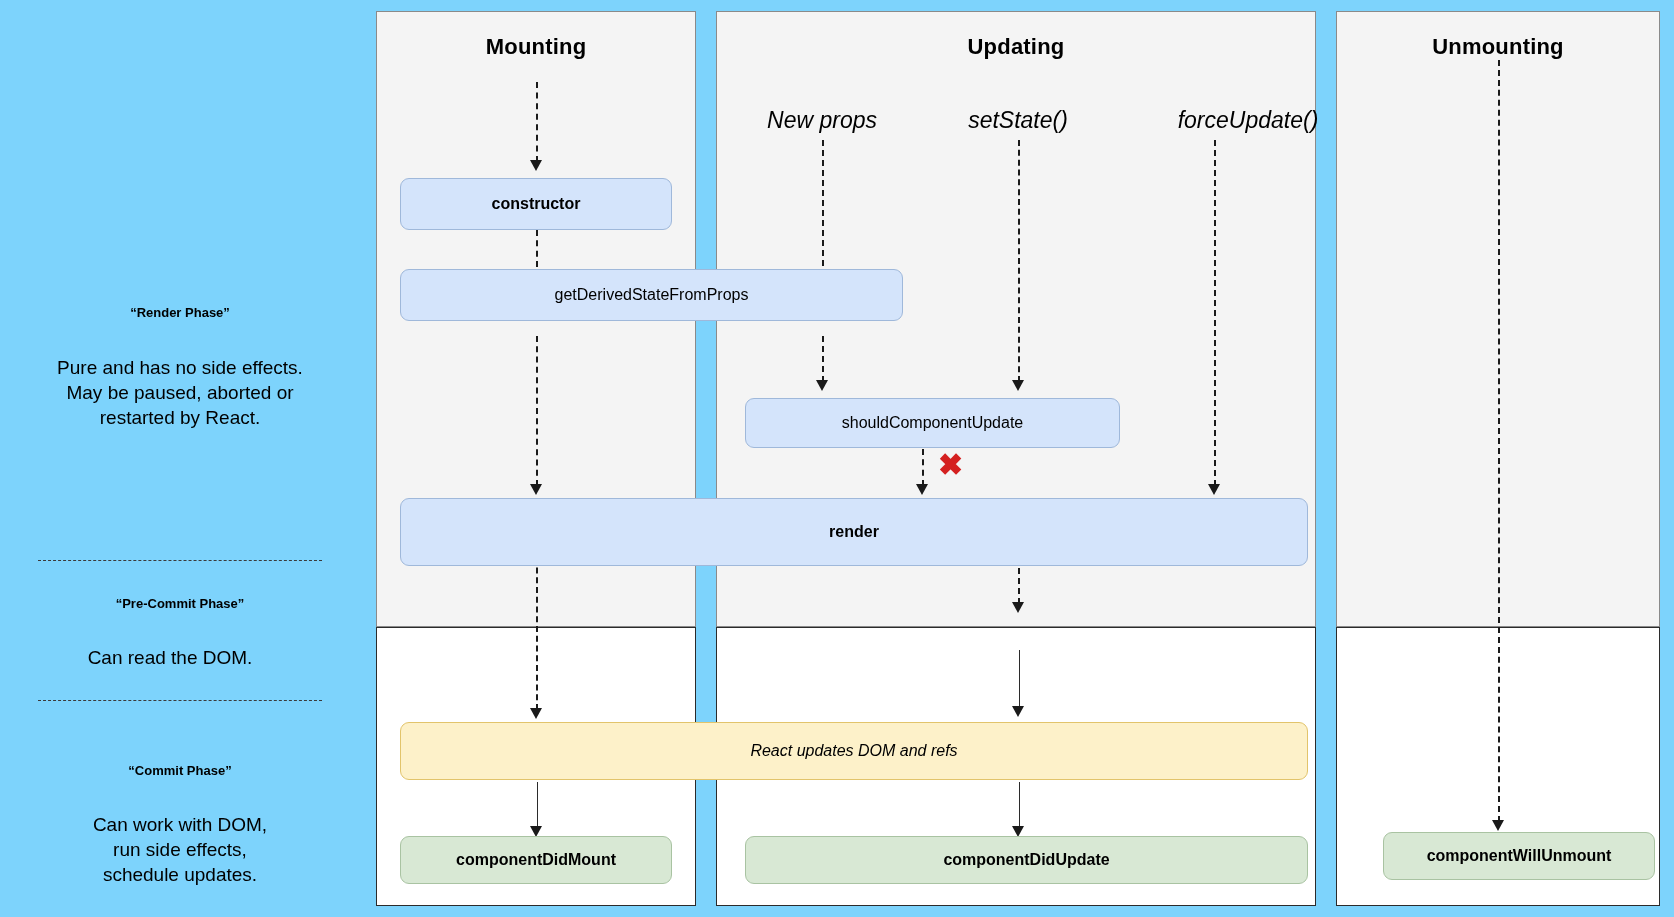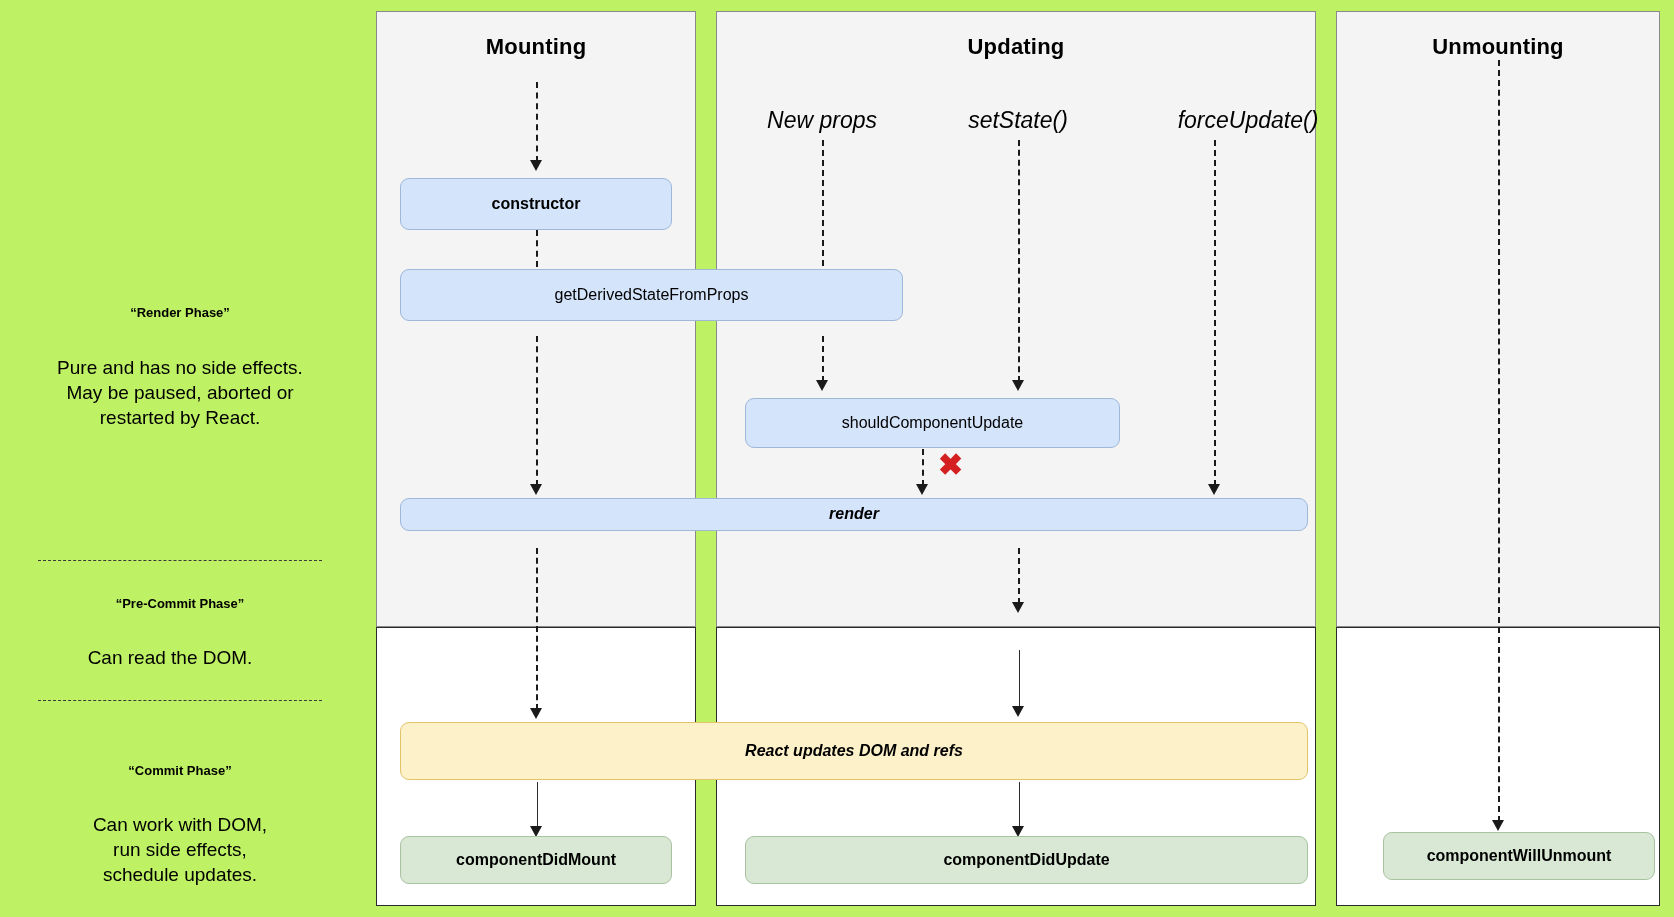--- a/index.html
+++ b/index.html
@@ -10,21 +10,21 @@
   }
   body {
     font-family: "Liberation Sans", sans-serif;
     color: #000000;
   }
   #stage {
     position: relative;
     width: 1674px;
     height: 917px;
     overflow: hidden;
-    background: #bef264;
+    background: #7dd3fc;
   }
 
   
   .col-panel {
     position: absolute;
     box-sizing: border-box;
     border: 1.2px solid #8a8a8a;
     background: #f4f4f4;
   }
   .col-panel.commit-part {
@@ -61,21 +61,21 @@
   }
   .node.yellow {
     background: #fdf1c9;
     border: 1.3px solid #e2c46b;
   }
   .node.green {
     background: #d8e8d4;
     border: 1.3px solid #a9c3a2;
   }
   .node.bold { font-weight: bold; }
-  .node.italic { font-style: italic; font-weight: bold; }
+  .node.italic { font-style: italic; }
 
   
   .trigger-label {
     position: absolute;
     font-style: italic;
     font-size: 23px;
     text-align: center;
     white-space: nowrap;
     color: #000;
   }
@@ -226,21 +226,21 @@
   </svg>
 
   <div class="redx" style="left:938px; top:450px;">✖</div>
 
   <div class="node blue bold" style="left:400px; top:178px; width:272px; height:52px;">constructor</div>
 
   <div class="node blue" style="left:400px; top:269px; width:503px; height:52px;">getDerivedStateFromProps</div>
 
   <div class="node blue" style="left:745px; top:398px; width:375px; height:50px;">shouldComponentUpdate</div>
 
-  <div class="node blue bold" style="left:400px; top:498px; width:908px; height:33px;font-style:italic;">render</div>
+  <div class="node blue bold" style="left:400px; top:498px; width:908px; height:68px;">render</div>
 
 
   <div class="node yellow italic" style="left:400px; top:722px; width:908px; height:58px;">React updates DOM and refs</div>
 
   <div class="node green bold" style="left:400px; top:836px; width:272px; height:48px;">componentDidMount</div>
 
   <div class="node green bold" style="left:745px; top:836px; width:563px; height:48px;">componentDidUpdate</div>
 
   <div class="node green bold" style="left:1383px; top:832px; width:272px; height:48px;">componentWillUnmount</div>
 

